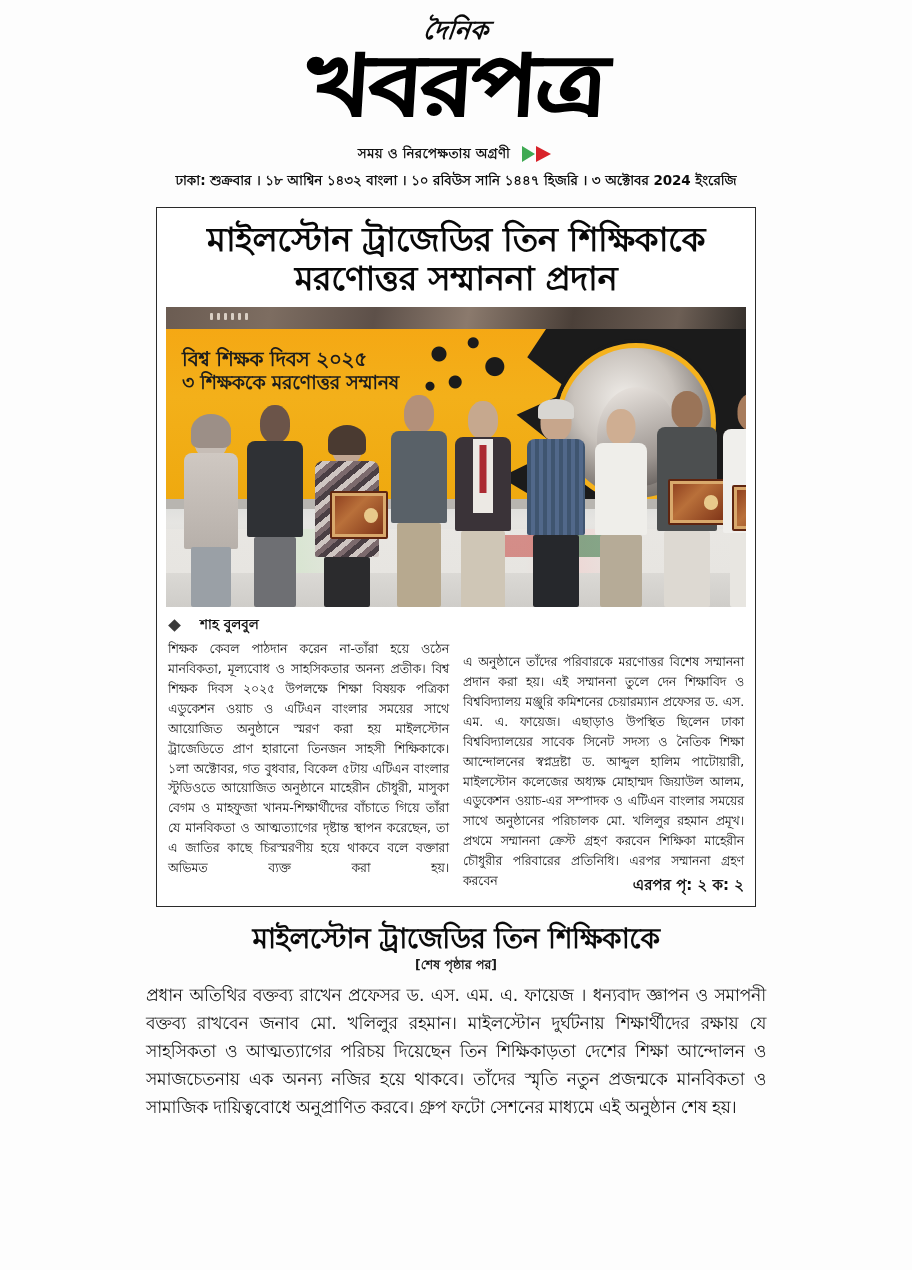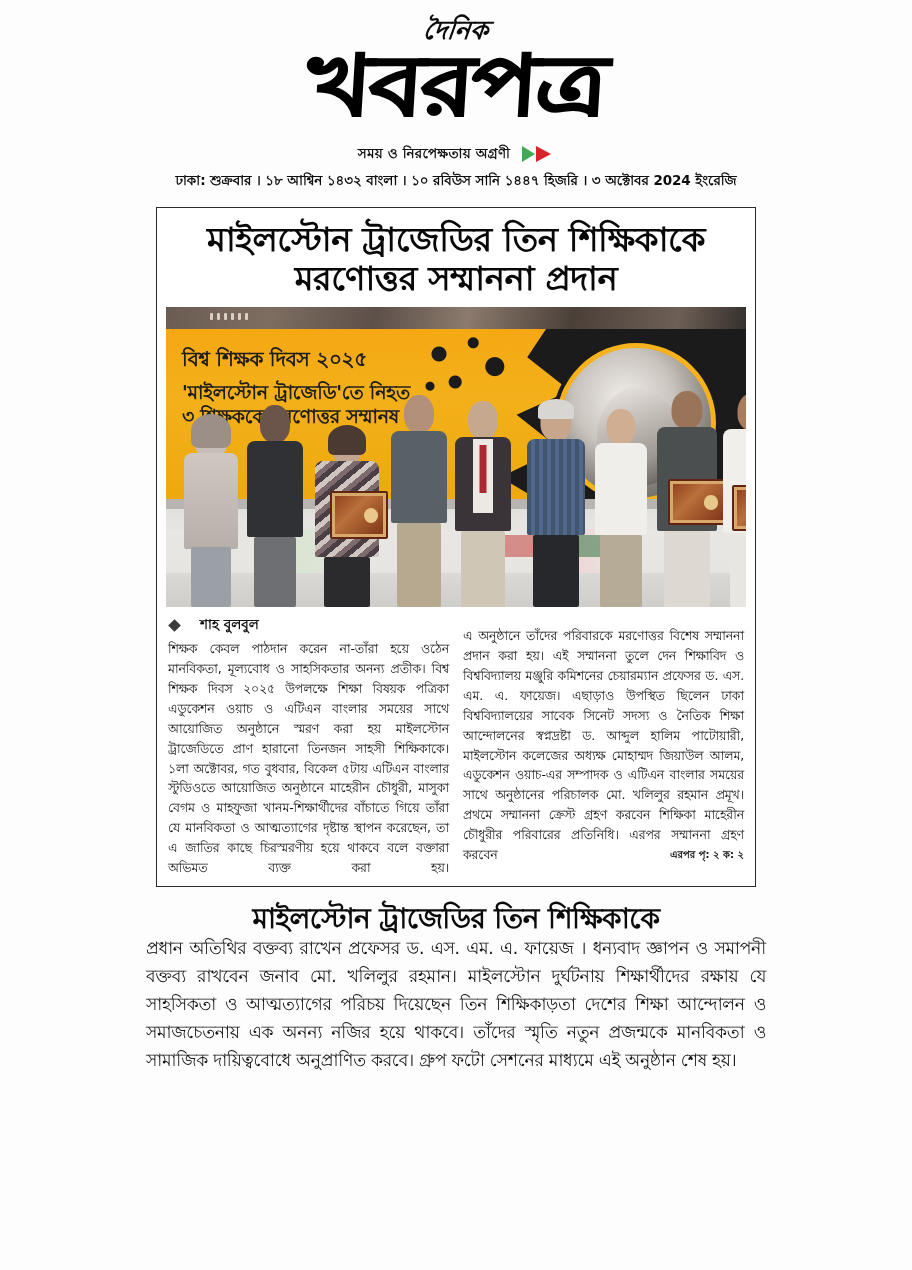--- a/index.html
+++ b/index.html
@@ -307,24 +307,24 @@
     margin: 0;
     font-family: "DejaVu Sans", sans-serif;
     font-size: 12.6px;
     line-height: 1.58;
     text-align: justify;
     text-align-last: justify;
     color: #141414;
     letter-spacing: -0.2px;
     word-spacing: 0.5px;
   }
-  .col.right p { text-align-last: left; }
+  .col.right p { text-align-last: left; margin-top: 26px; }
   .jumpline {
     font-family: "DejaVu Sans", sans-serif;
-    font-size: 10px;
+    font-size: 15px;
     font-weight: 700;
     text-align: right;
     margin-top: -18px;
     color: #141414;
   }
   .spacer-byline { height: 19px; }
 
   
   .bottom-article {
     width: 620px;
@@ -400,21 +400,20 @@
           <i></i>
       </div>
 
       <div class="banner">
         <div class="banner-splash"></div>
         <div class="banner-splatter"></div>
         <div class="banner-portrait"></div>
 
         <div class="banner-text">
           <div class="banner-l1">বিশ্ব শিক্ষক দিবস ২০২৫</div>
-          <div class="banner-l2">'মাইলস্টোন ট্রাজেডি'তে নিহত</div>
           <div class="banner-l3">৩ শিক্ষককে মরণোত্তর সম্মানষ</div>
         </div>
       </div>
 
       <div class="stage-floor">
         <div class="floor-strip"></div>
         <div class="logo-band"></div>
         <div class="logo-mark"></div>
         <div class="logo-mark2"></div>
       </div>
@@ -499,18 +498,19 @@
         <div class="spacer-byline"></div>
         <p>এ অনুষ্ঠানে তাঁদের পরিবারকে মরণোত্তর বিশেষ সম্মাননা প্রদান করা হয়। এই সম্মাননা তুলে দেন শিক্ষাবিদ ও বিশ্ববিদ্যালয় মঞ্জুরি কমিশনের চেয়ারম্যান প্রফেসর ড. এস. এম. এ. ফায়েজ। এছাড়াও উপস্থিত ছিলেন ঢাকা বিশ্ববিদ্যালয়ের সাবেক সিনেট সদস্য ও নৈতিক শিক্ষা আন্দোলনের স্বপ্নদ্রষ্টা ড. আব্দুল হালিম পাটোয়ারী, মাইলস্টোন কলেজের অধ্যক্ষ মোহাম্মদ জিয়াউল আলম, এডুকেশন ওয়াচ-এর সম্পাদক ও এটিএন বাংলার সময়ের সাথে অনুষ্ঠানের পরিচালক মো. খলিলুর রহমান প্রমূখ। প্রথমে সম্মাননা ক্রেস্ট গ্রহণ করবেন শিক্ষিকা মাহেরীন চৌধুরীর পরিবারের প্রতিনিধি। এরপর সম্মাননা গ্রহণ করবেন</p>
         <div class="jumpline">এরপর পৃ: ২ ক: ২</div>
       </div>
     </div>
 
   </div>
 
   <div class="bottom-article">
     <div class="bottom-headline">মাইলস্টোন ট্রাজেডির তিন শিক্ষিকাকে</div>
+    <div class="contd">[শেষ পৃষ্ঠার পর]</div>
     <div class="bottom-body">
       <p class="last">প্রধান অতিথির বক্তব্য রাখেন প্রফেসর ড. এস. এম. এ. ফায়েজ । ধন্যবাদ জ্ঞাপন ও সমাপনী বক্তব্য রাখবেন জনাব মো. খলিলুর রহমান। মাইলস্টোন দুর্ঘটনায় শিক্ষার্থীদের রক্ষায় যে সাহসিকতা ও আত্মত্যাগের পরিচয় দিয়েছেন তিন শিক্ষিকাড়তা দেশের শিক্ষা আন্দোলন ও সমাজচেতনায় এক অনন্য নজির হয়ে থাকবে। তাঁদের স্মৃতি নতুন প্রজন্মকে মানবিকতা ও সামাজিক দায়িত্ববোধে অনুপ্রাণিত করবে। গ্রুপ ফটো সেশনের মাধ্যমে এই অনুষ্ঠান শেষ হয়।</p>
     </div>
   </div>
 
 </div>
 
 </body></html>

